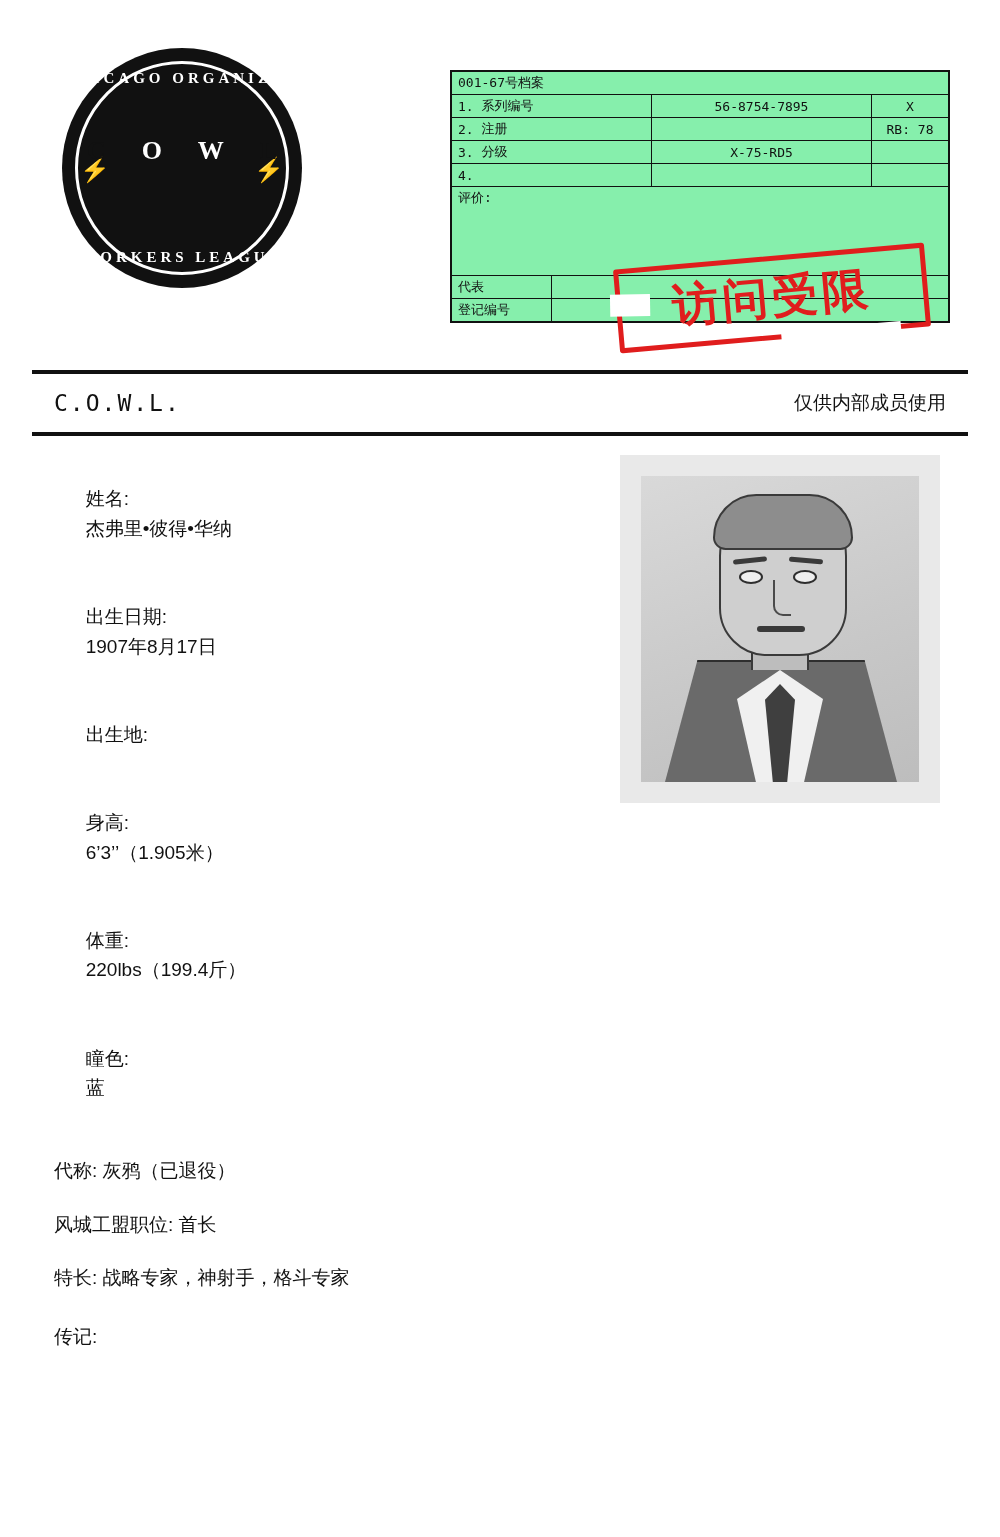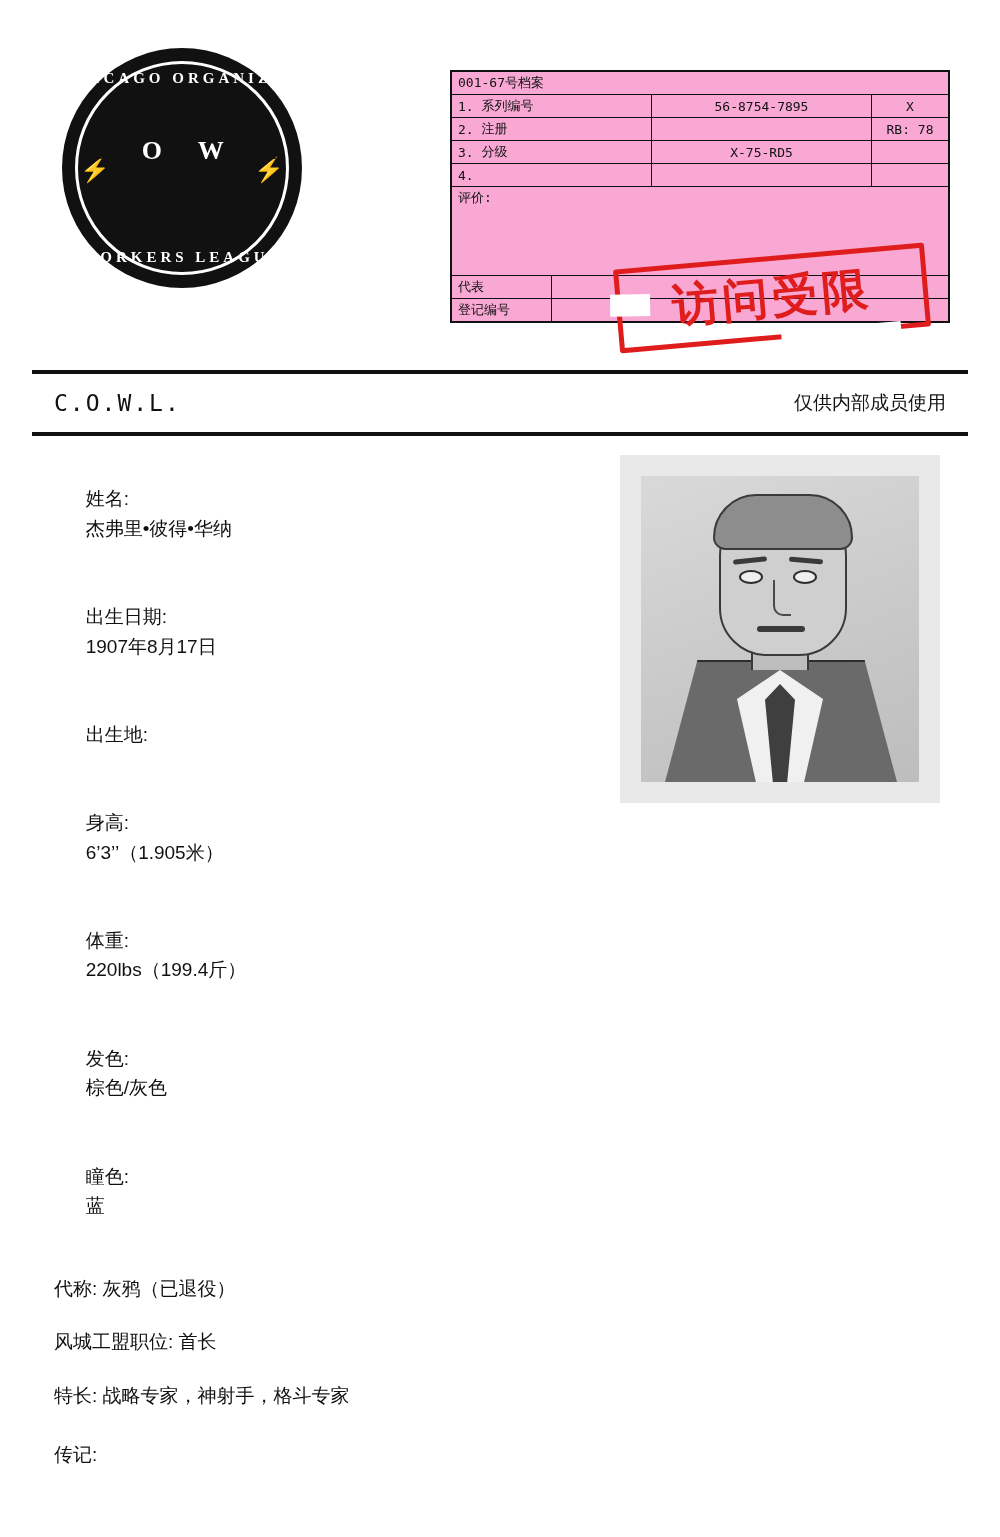--- a/index.html
+++ b/index.html
@@ -138,21 +138,21 @@
 
   
   .form {
     position: absolute;
     left: 450px;
     top: 70px;
     width: 496px;
     border: 2px solid #111;
     font-family: "DejaVu Sans Mono", monospace;
     font-size: 13px;
-    background: #f9a8d4;
+    background: #86efac;
   }
   .form .row {
     display: flex;
     border-bottom: 1.5px solid #111;
     min-height: 22px;
     align-items: stretch;
   }
   .form .row:last-child { border-bottom: none; }
   .cell {
     padding: 2px 6px;
@@ -484,24 +484,20 @@
     </div>
     <div class="stat-line">
       <span>身高:</span>
       <span>6’3’’（1.905米）</span>
     </div>
     <div class="stat-line">
       <span>体重:</span>
       <span>220lbs（199.4斤）</span>
     </div>
     <div class="stat-line">
-      <span>发色:</span>
-      <span>棕色/灰色</span>
-    </div>
-    <div class="stat-line">
       <span>瞳色:</span>
       <span>蓝</span>
     </div>
   </div>
 
   <div class="block">
     <span>代称:</span>
     <span>灰鸦（已退役）</span>
   </div>
 

